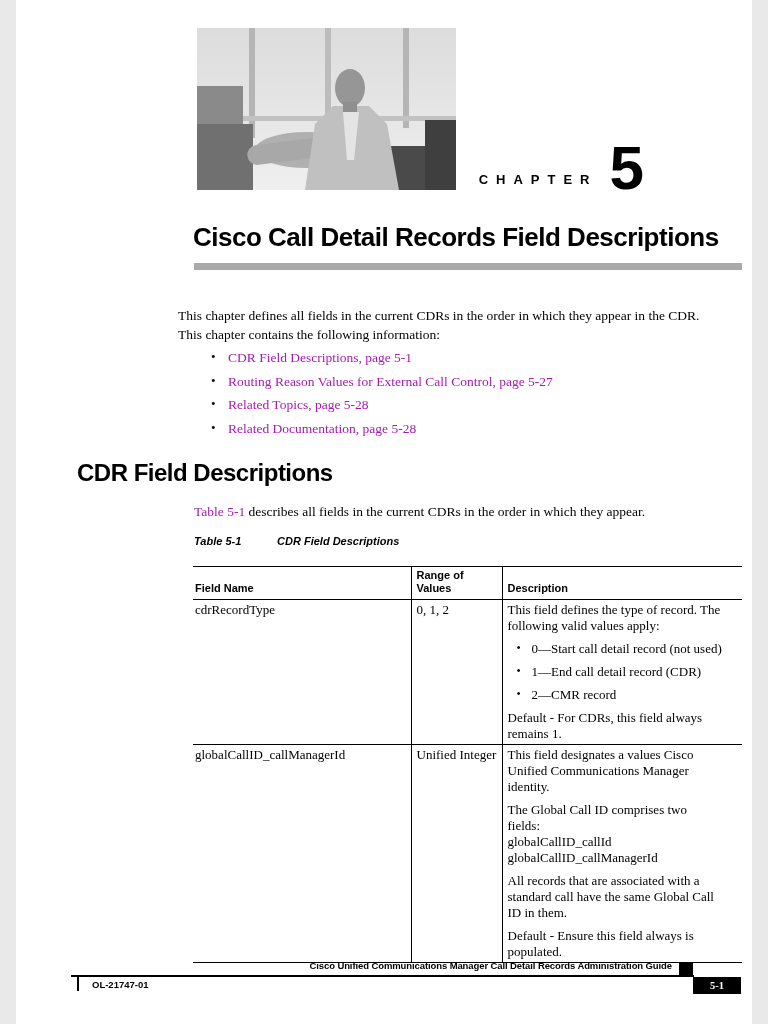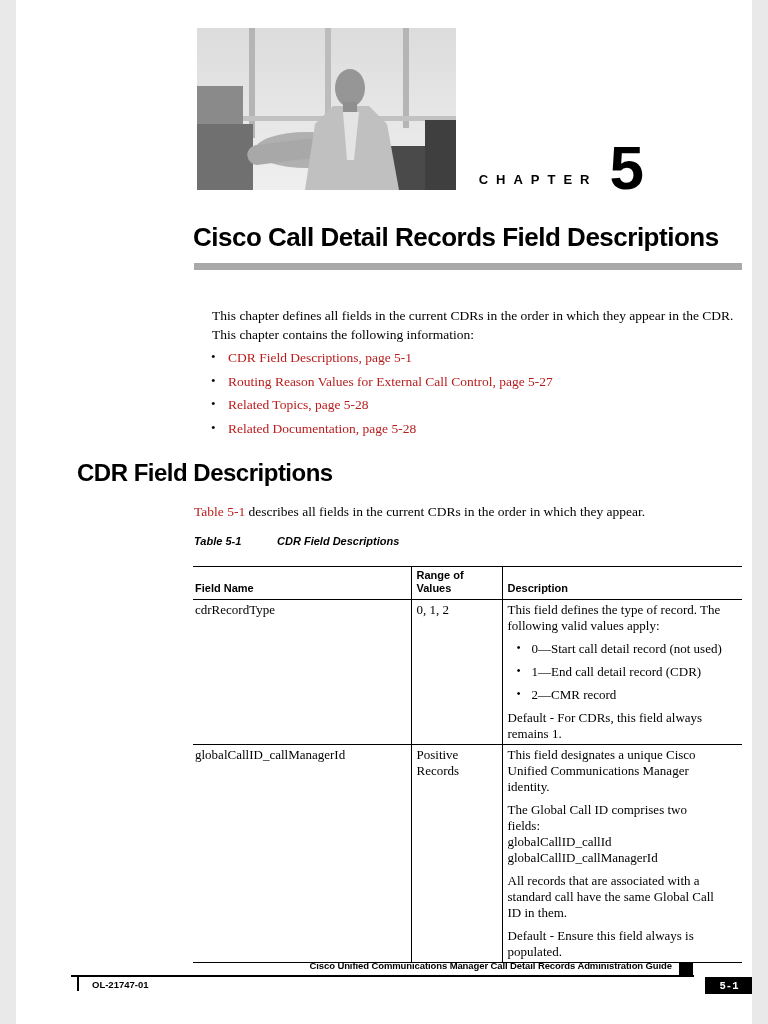--- a/index.html
+++ b/index.html
@@ -25,25 +25,25 @@
     font-size:62px; line-height:48px;
   }
   
   .doc-title {
     position:absolute; left:177px; top:222px; width:560px;
     font-family:"Liberation Sans", sans-serif; font-weight:bold;
     font-size:26px; line-height:30px; letter-spacing:-0.5px;
   }
   .title-rule { position:absolute; left:178px; top:263px; width:548px; height:7px; background:#a9a9a9; }
   
-  .intro { position:absolute; left:196px; top:307px; width:542px; font-size:13.5px; line-height:18.5px; }
+  .intro { position:absolute; left:162px; top:307px; width:542px; font-size:13.5px; line-height:18.5px; }
   .toc { position:absolute; left:178px; top:351px; width:542px; list-style:none; }
   .toc li { position:relative; padding-left:34px; margin-bottom:9px; font-size:13.5px; line-height:14.5px; }
   .toc li .dot { position:absolute; left:17px; top:-1px; color:#000; font-size:13px; }
-  a.doclink { color:#b91c1c; text-decoration:none; cursor:pointer; }
+  a.doclink { color:#a21caf; text-decoration:none; cursor:pointer; }
   
   .h1 {
     position:absolute; left:61px; top:458px;
     font-family:"Liberation Sans", sans-serif; font-weight:bold;
     font-size:24px; line-height:30px; letter-spacing:-0.5px;
   }
   .section-lead { position:absolute; left:178px; top:503px; width:548px; font-size:13.5px; line-height:18px; }
   .tbl-caption {
     position:absolute; left:178px; top:535px; width:548px;
     font-family:"Liberation Sans", sans-serif; font-weight:bold; font-style:italic;
@@ -81,22 +81,22 @@
   }
   .footer-square { position:absolute; left:663px; top:962px; width:14px; height:14px; background:#000; }
   .footer-rule { position:absolute; left:55px; top:975px; width:623px; height:2px; background:#000; }
   .footer-tick { position:absolute; left:61px; top:977px; width:2px; height:14px; background:#000; }
   .footer-docid {
     position:absolute; left:76px; top:979px;
     font-family:"Liberation Sans", sans-serif; font-weight:bold; font-size:9.5px;
   }
   .footer-pagebox {
     position:absolute; left:677px; top:977px; width:48px; height:17px; background:#000;
-    color:#fff; font-family:Liberation Mono, monospace; font-weight:bold; font-size:10.5px;
-    display:flex; align-items:center; justify-content:center;margin-left:12px;
+    color:#fff; font-family:Liberation Serif, serif; font-weight:bold; font-size:10.5px;
+    display:flex; align-items:center; justify-content:center;
   }
 </style>
 </head>
 <body>
 
 <div class="page">
 
   <div class="photo">
     <svg viewBox="0 0 259 162" preserveAspectRatio="none">
       <defs>
@@ -167,23 +167,23 @@
       <td class="desc">
         <p>This field defines the type of record. The following valid values apply:</p>
         <p class="dli"><span class="dot">•</span><span>0—Start call detail record (not used)</span></p>
         <p class="dli"><span class="dot">•</span><span>1—End call detail record (CDR)</span></p>
         <p class="dli"><span class="dot">•</span><span>2—CMR record</span></p>
         <p>Default - For CDRs, this field always remains 1.</p>
       </td>
     </tr>
     <tr class="r2">
       <td>globalCallID_callManagerId</td>
-      <td>Positive Records</td>
+      <td>Unified Integer</td>
       <td class="desc">
-        <p>This field designates a unique Cisco Unified Communications Manager identity.</p>
+        <p>This field designates a values Cisco Unified Communications Manager identity.</p>
         <p class="prewrap">The Global Call ID comprises two fields:
 globalCallID_callId
 globalCallID_callManagerId</p>
         <p>All records that are associated with a standard call have the same Global Call ID in them.</p>
         <p>Default - Ensure this field always is populated.</p>
       </td>
     </tr>
   </tbody>
     </table>
 

